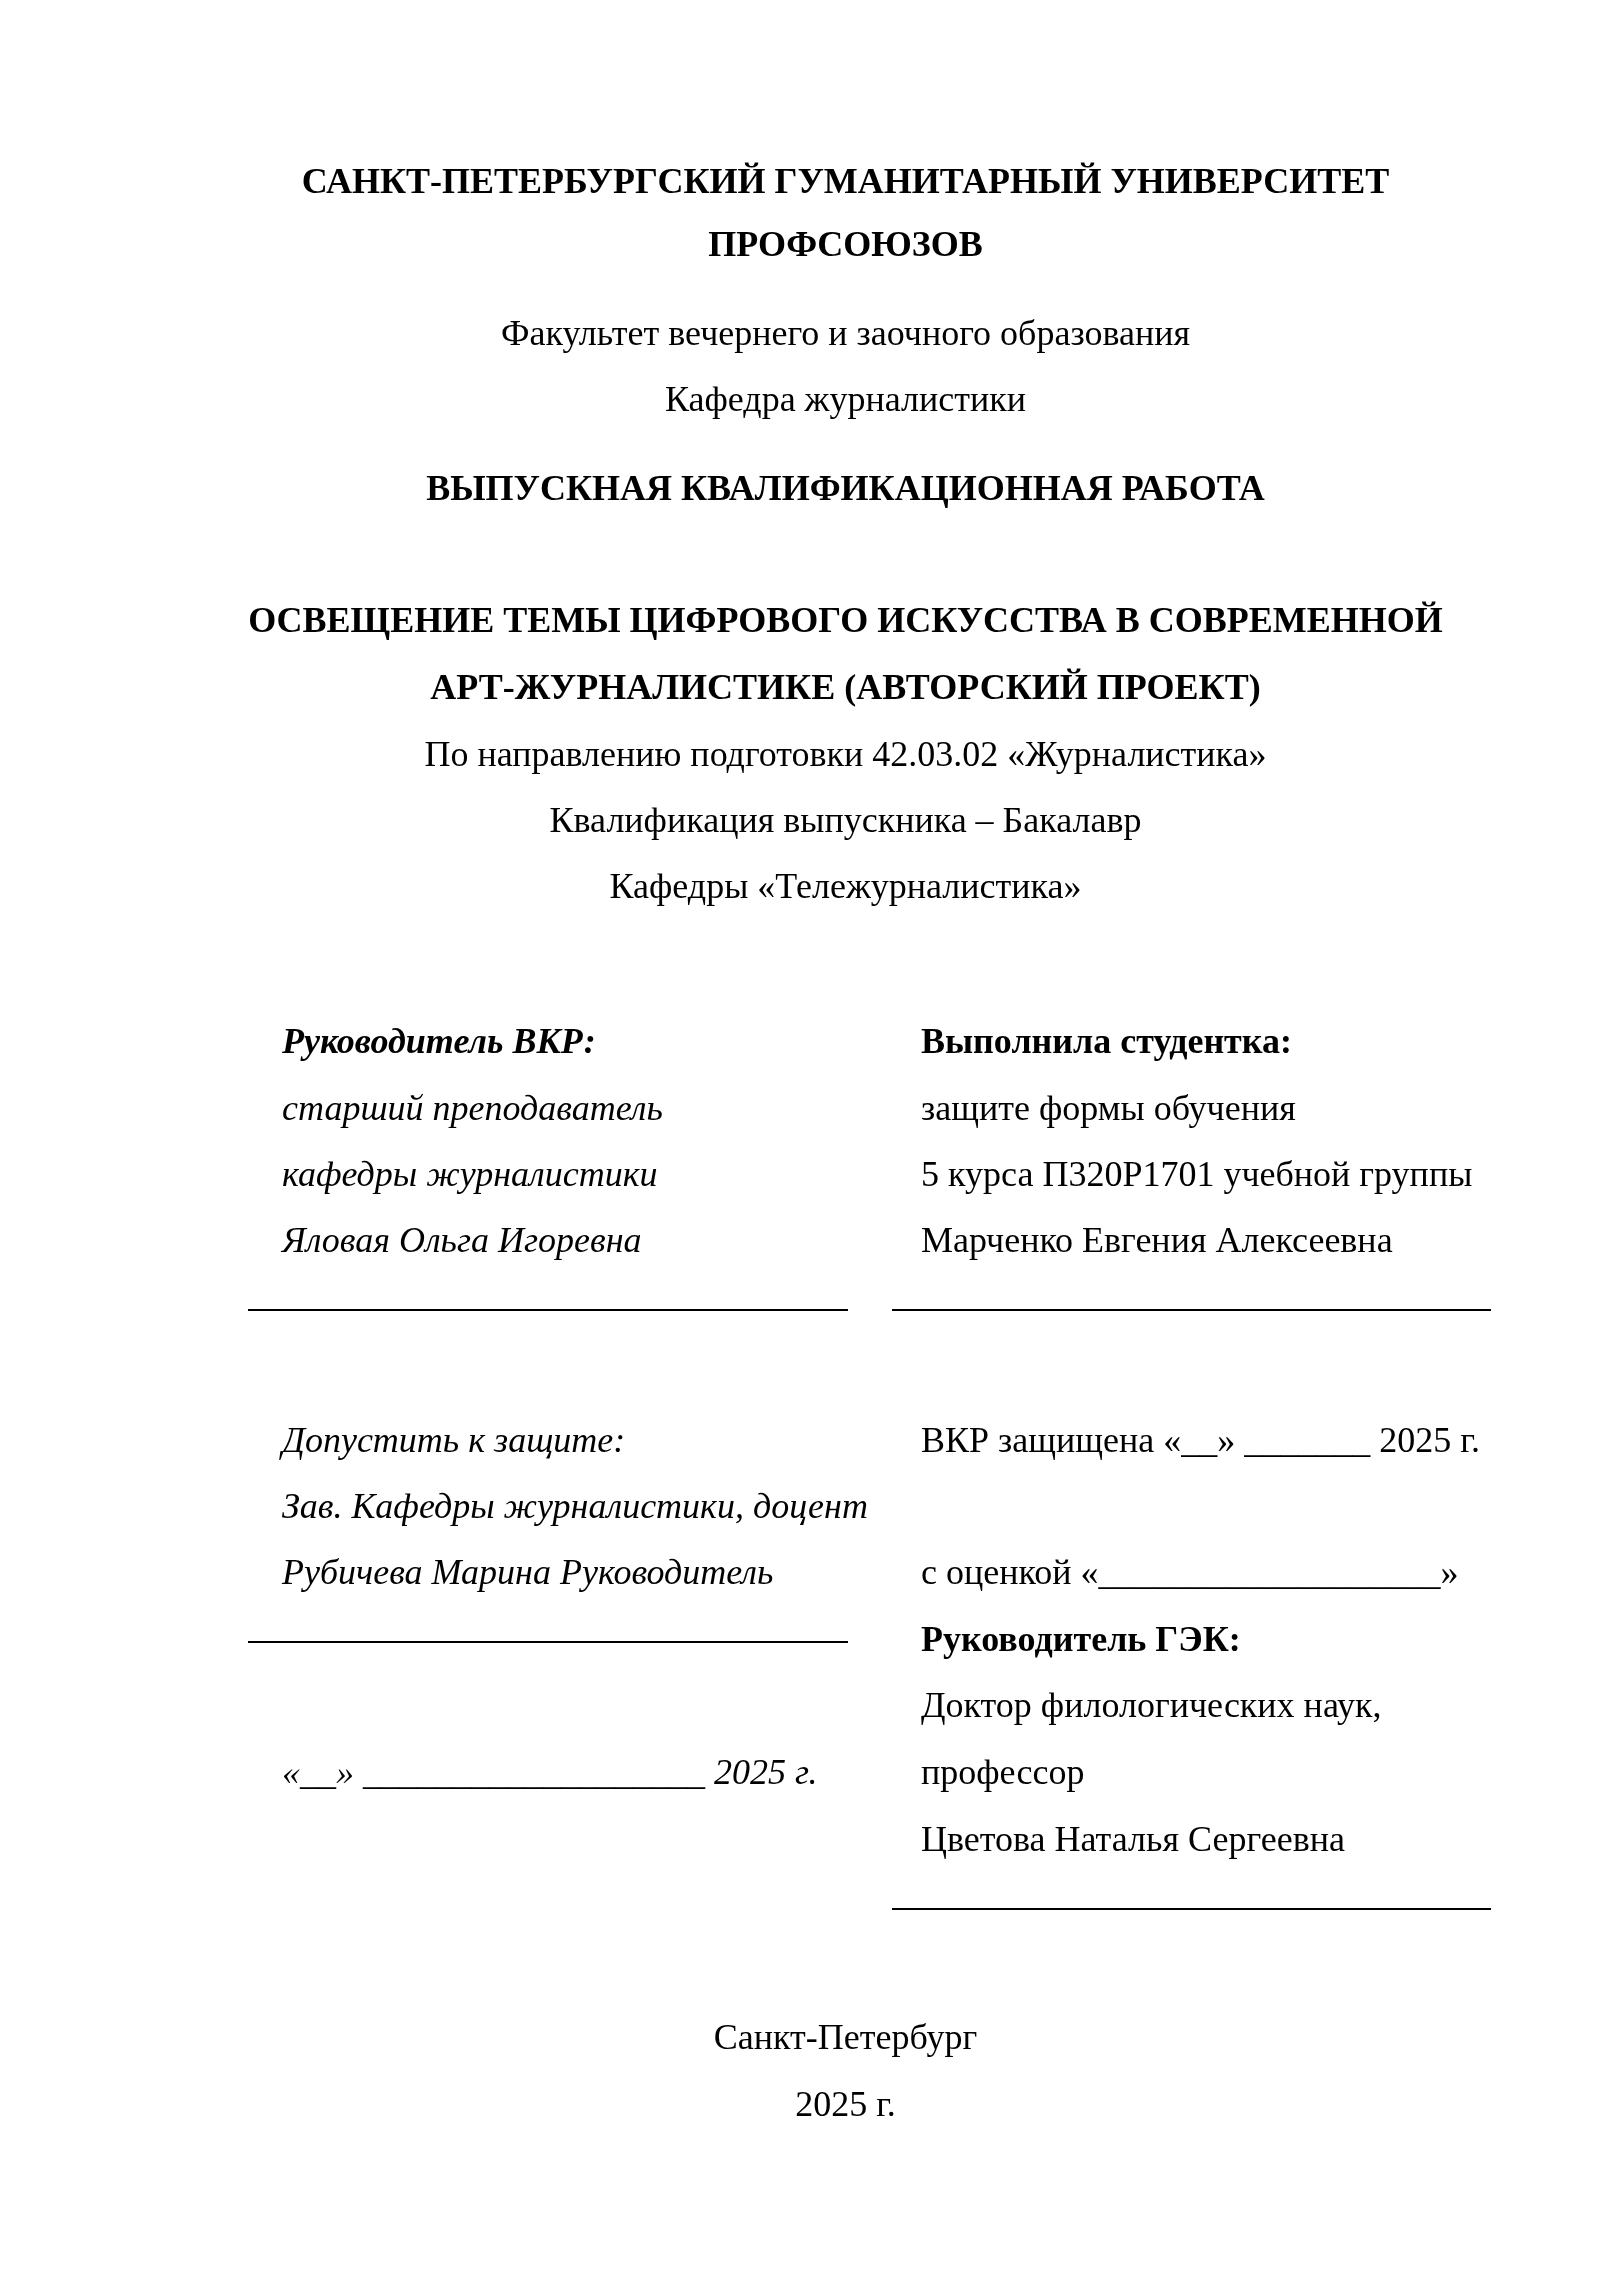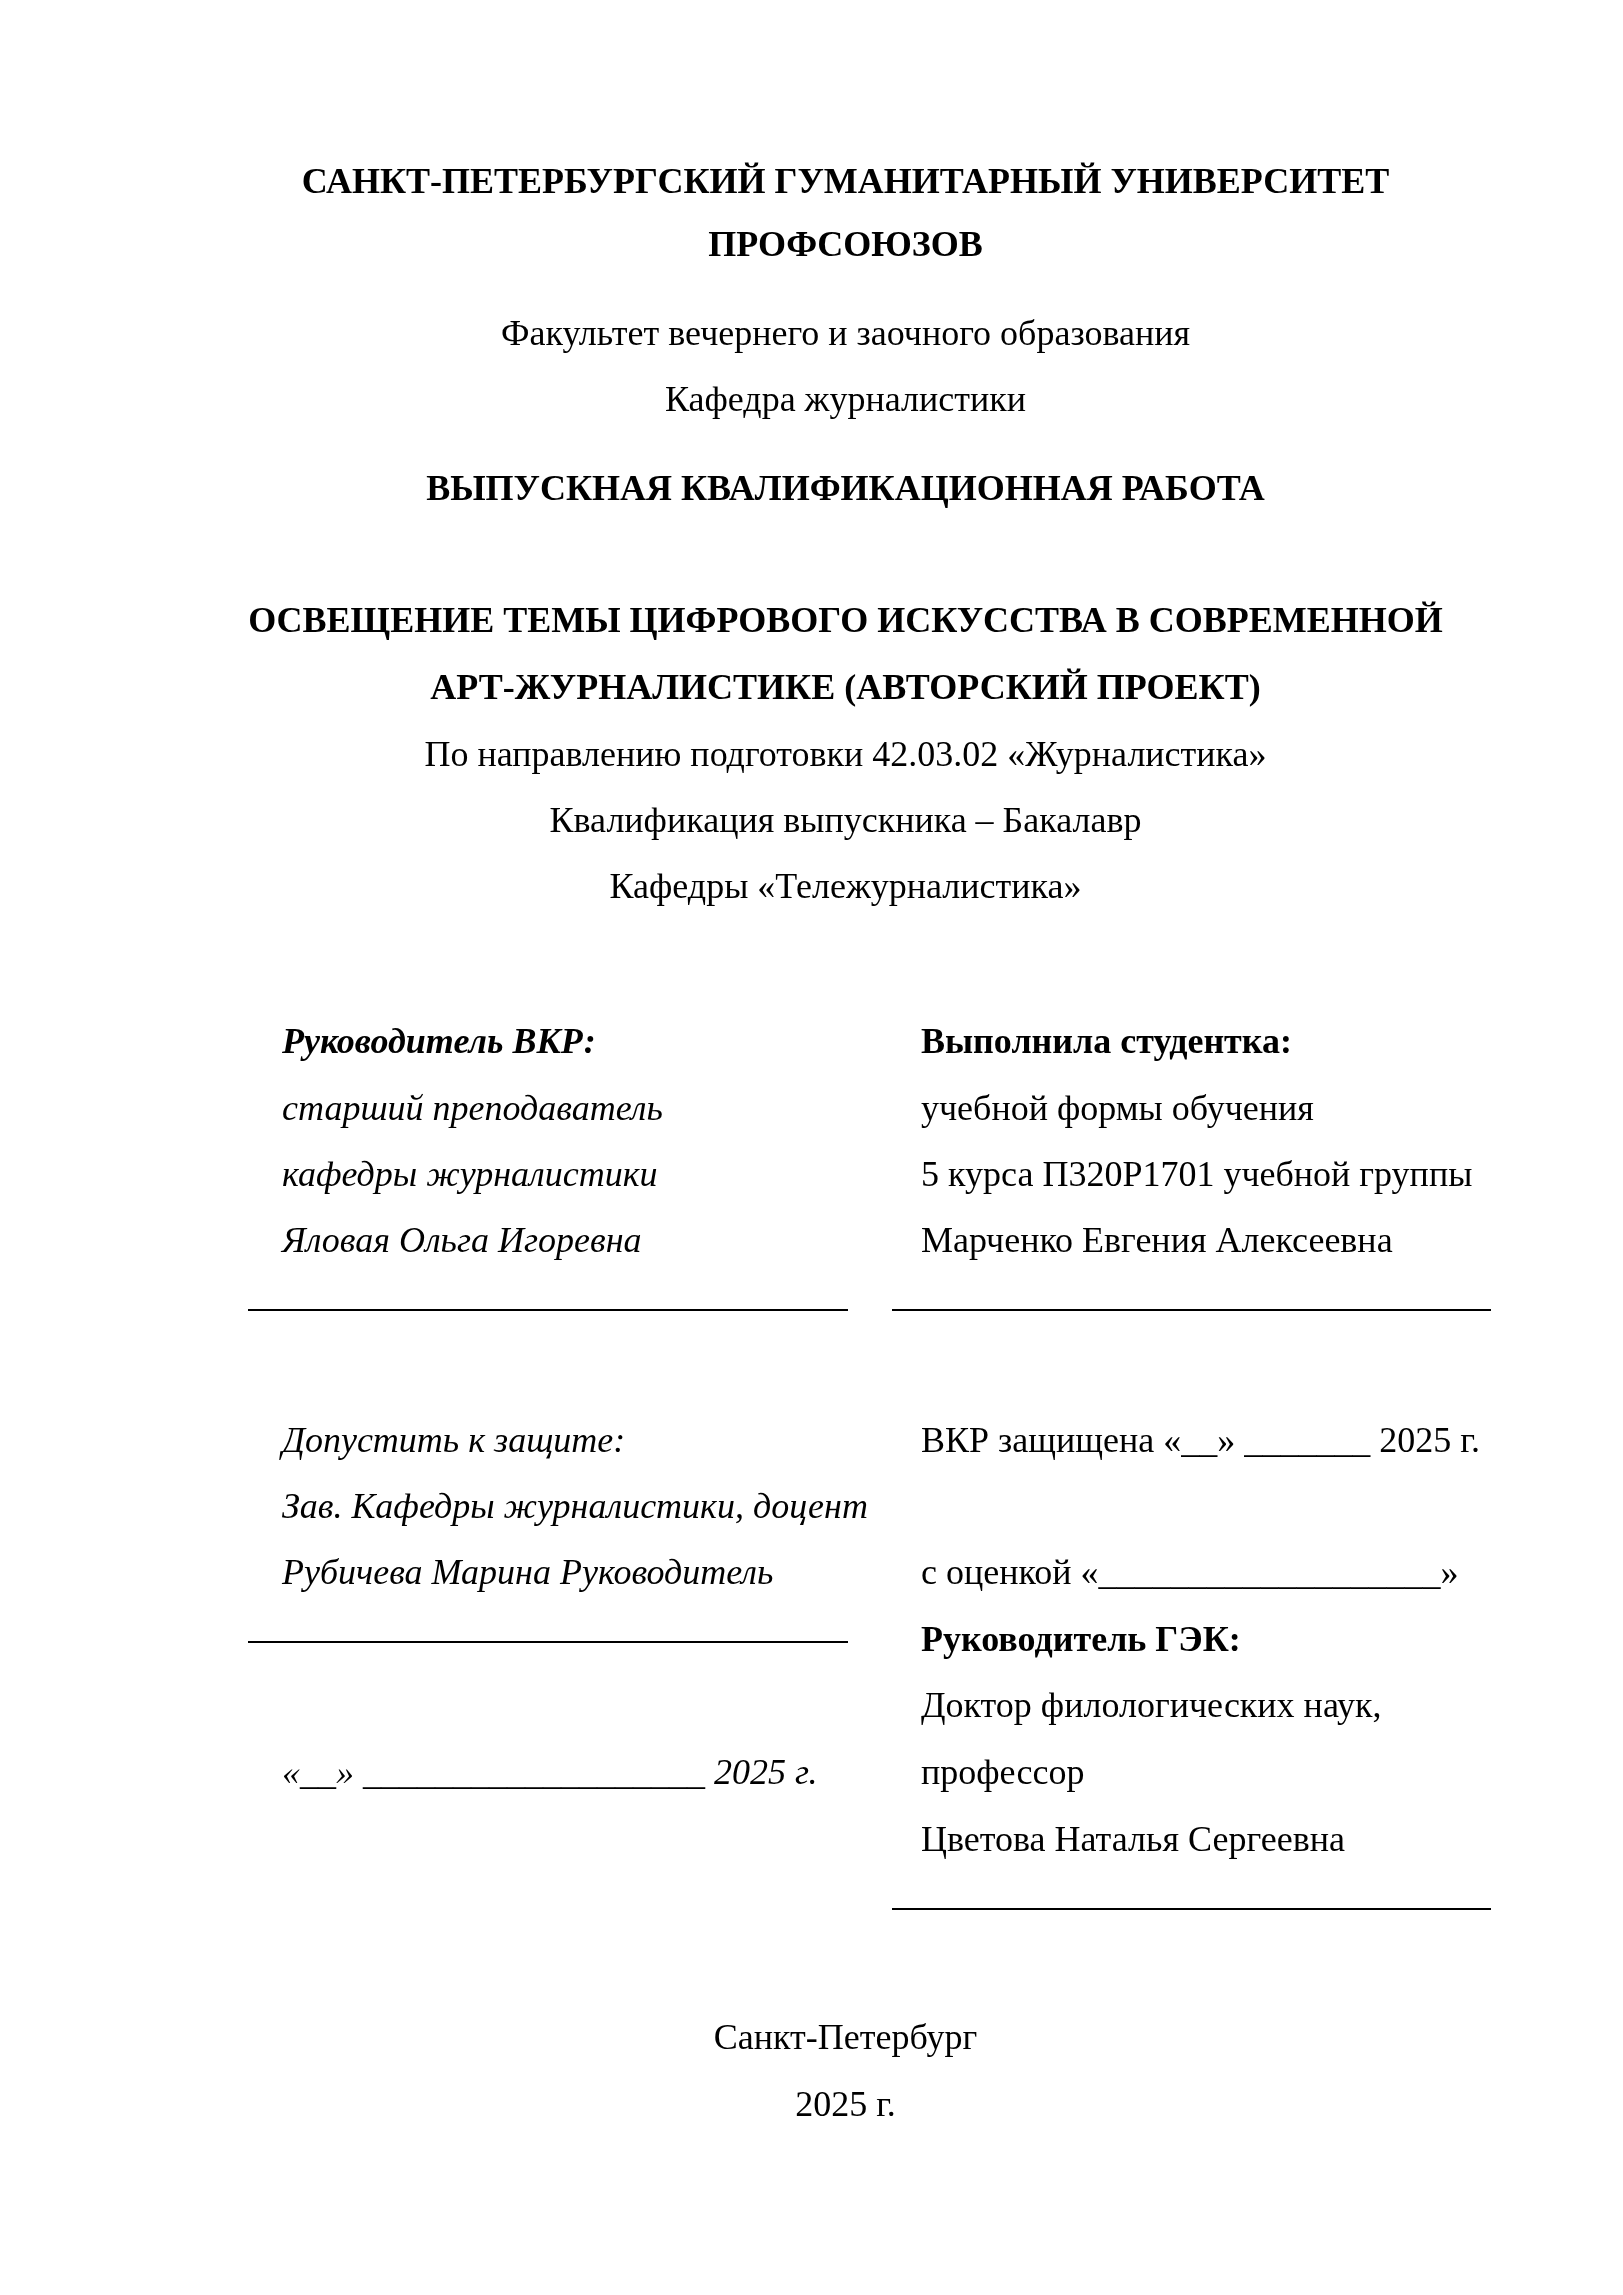--- a/index.html
+++ b/index.html
@@ -32,21 +32,21 @@
   <div>
     <div class="line lc bold" style="top:1019px">Руководитель ВКР:</div>
     <div class="line lc" style="top:1086px">старший преподаватель</div>
     <div class="line lc" style="top:1152px">кафедры журналистики</div>
     <div class="line lc" style="top:1218px">Яловая Ольга Игоревна</div>
     <div class="rule" style="left:248px; width:600px; top:1309px"></div>
   </div>
 
   <div>
     <div class="line rc bold" style="top:1019px">Выполнила студентка:</div>
-    <div class="line rc" style="top:1086px">учебной формы обучения</div>
+    <div class="line rc" style="top:1086px">защите формы обучения</div>
     <div class="line rc" style="top:1152px">5 курса П320Р1701 учебной группы</div>
     <div class="line rc" style="top:1218px">Марченко Евгения Алексеевна</div>
     <div class="rule" style="left:892px; width:599px; top:1309px"></div>
   </div>
 
   <div>
     <div class="line lc" style="top:1418px">Допустить к защите:</div>
     <div class="line lc" style="top:1484px">Зав. Кафедры журналистики, доцент</div>
     <div class="line lc" style="top:1550px">Рубичева Марина Руководитель</div>
     <div class="rule" style="left:248px; width:600px; top:1641px"></div>

